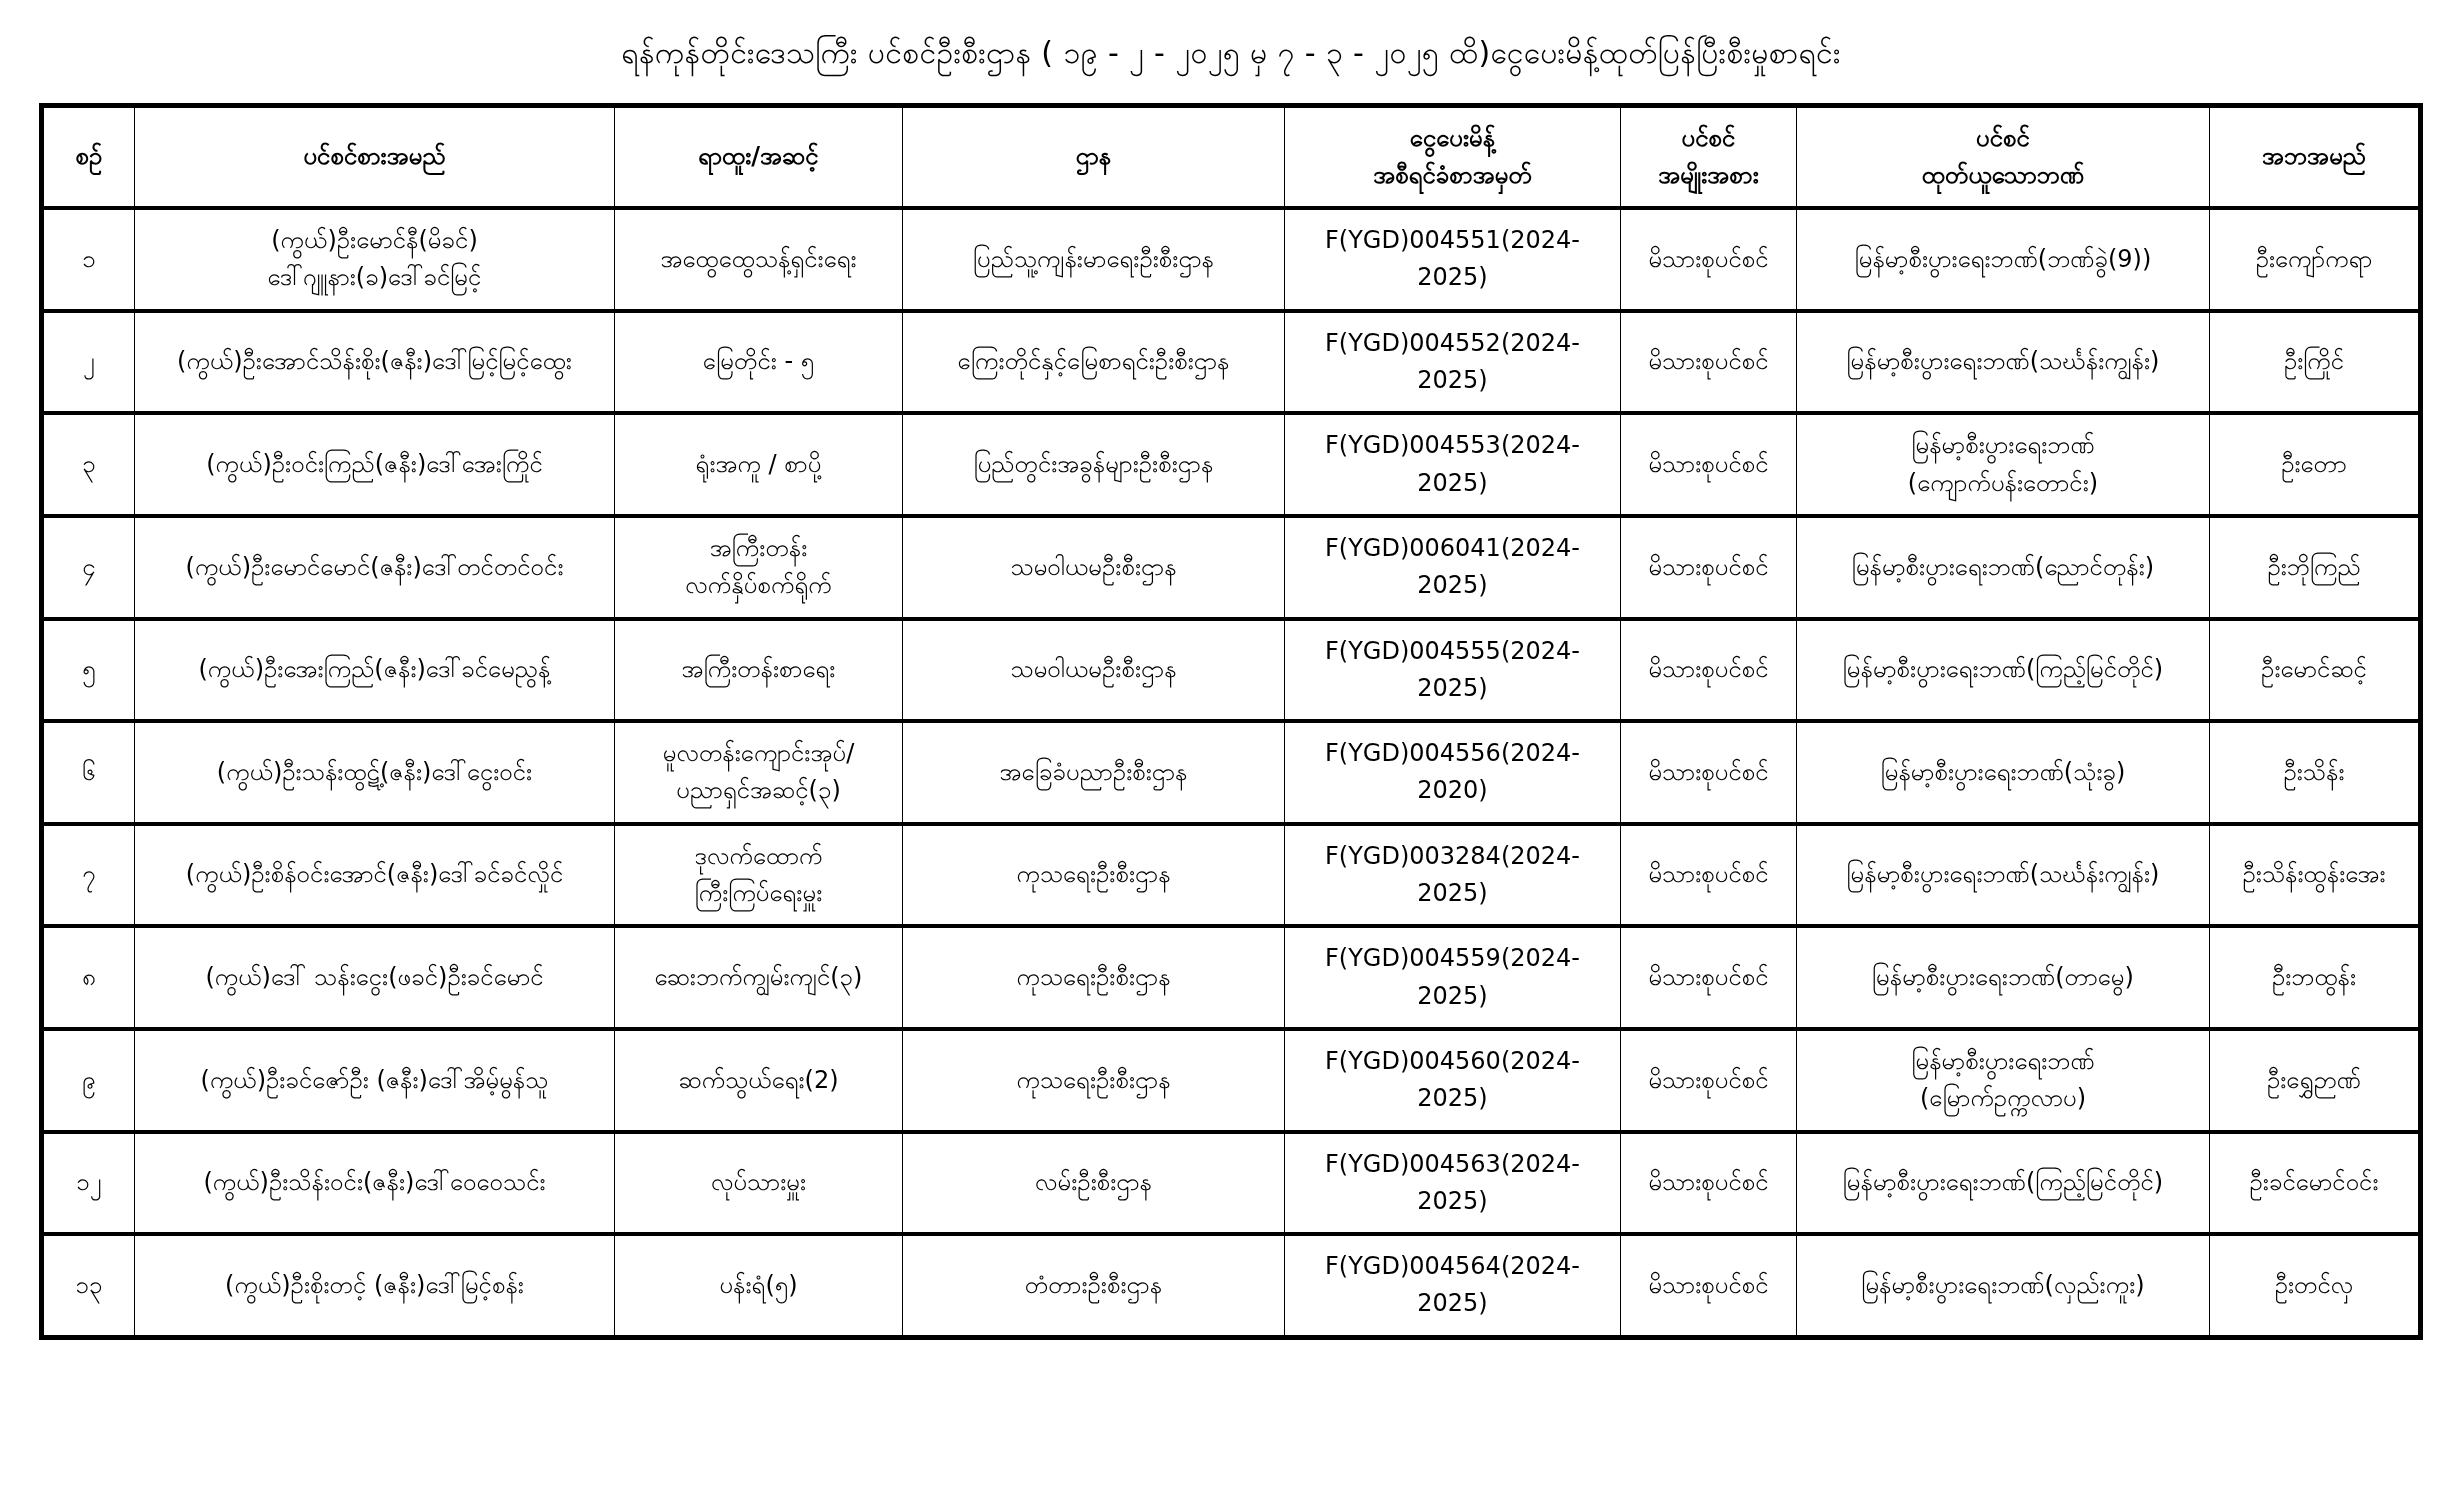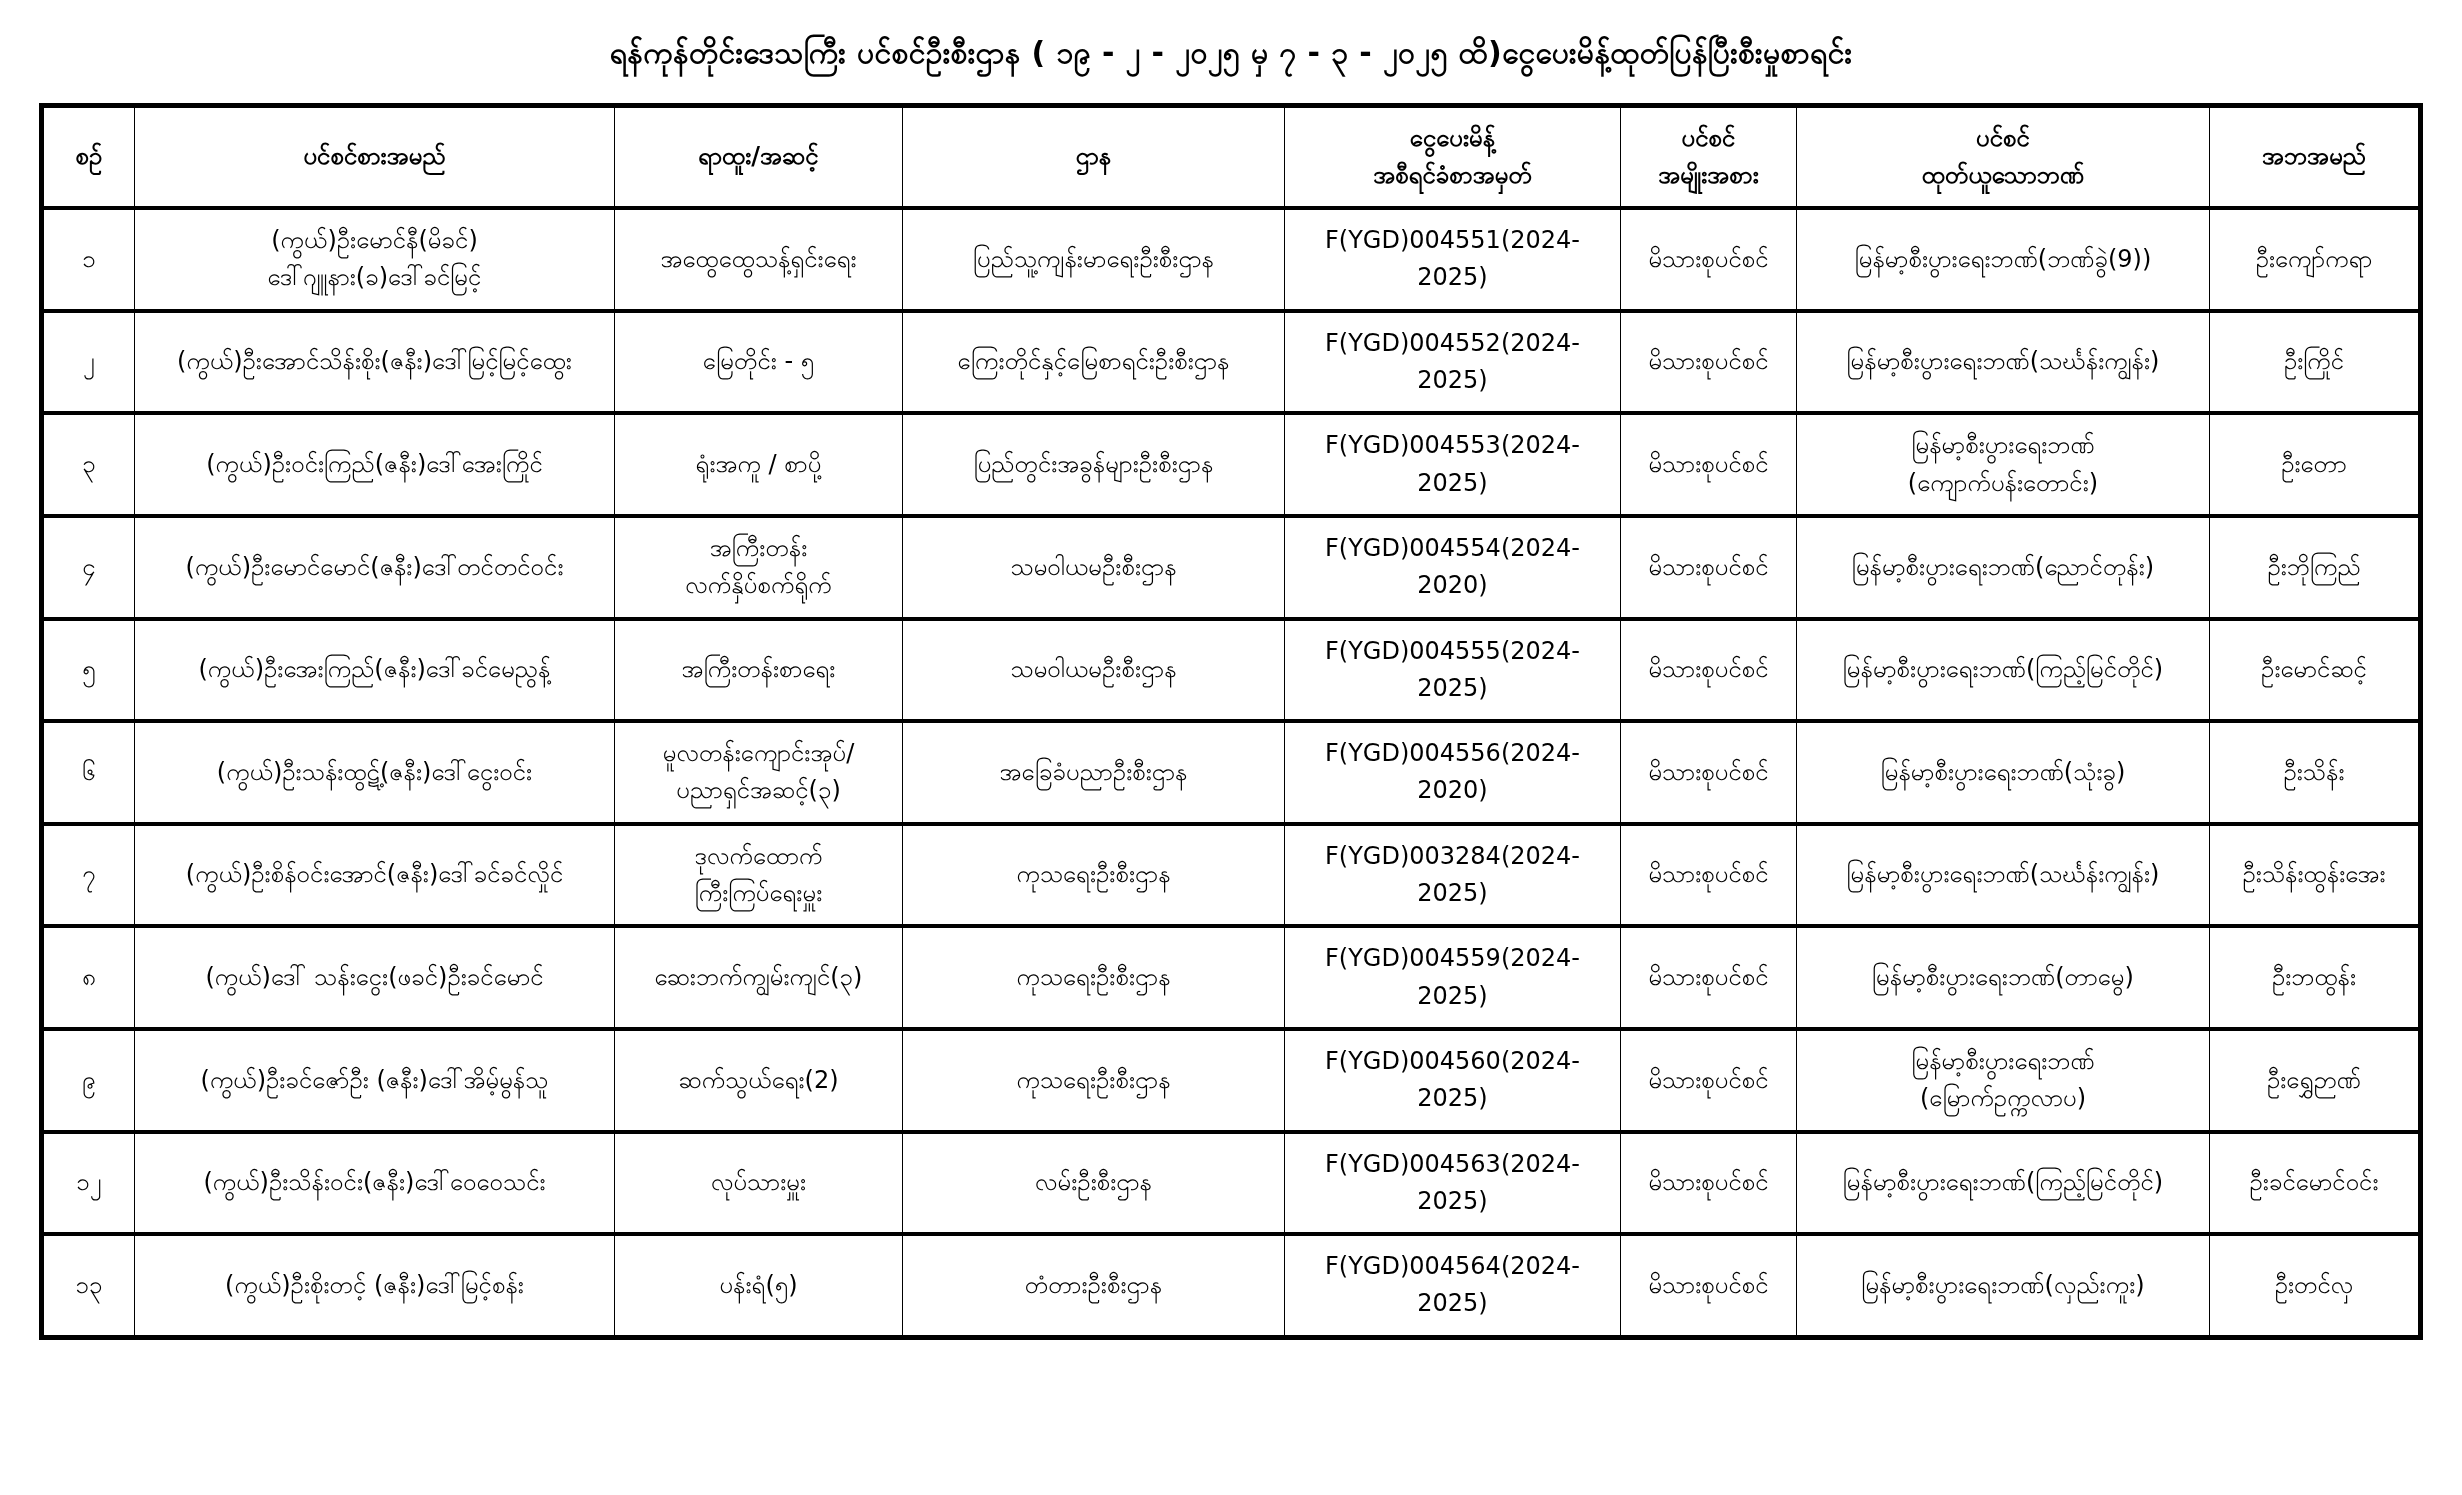--- a/index.html
+++ b/index.html
@@ -14,21 +14,21 @@
   .page {
     width: 2462px;
     height: 1495px;
     background: #ffffff;
     box-sizing: border-box;
     overflow: hidden;
   }
   .title {
     text-align: center;
     font-size: 30px;
-    font-weight: bold;
+    font-weight: normal;
     margin: 0;
     padding: 33px 0 24.6px 0;
     letter-spacing: 0.4px;
   }
   table.pension {
     border-collapse: collapse;
     table-layout: fixed;
     margin: 0 auto;
     width: 2380px;
     background: #ffffff;
@@ -116,21 +116,21 @@
           <td>F(YGD)004553(2024-2025)</td>
           <td>မိသားစုပင်စင်</td>
           <td>မြန်မာ့စီးပွားရေးဘဏ်<br>(ကျောက်ပန်းတောင်း)</td>
           <td>ဦးတော</td>
         </tr>
         <tr>
           <td>၄</td>
           <td>(ကွယ်)ဦးမောင်မောင်(ဇနီး)ဒေါ်တင်တင်ဝင်း</td>
           <td>အကြီးတန်း<br>လက်နှိပ်စက်ရိုက်</td>
           <td>သမဝါယမဦးစီးဌာန</td>
-          <td>F(YGD)004554(2024-2020)</td>
+          <td>F(YGD)006041(2024-2025)</td>
           <td>မိသားစုပင်စင်</td>
           <td>မြန်မာ့စီးပွားရေးဘဏ်(ညောင်တုန်း)</td>
           <td>ဦးဘိုကြည်</td>
         </tr>
         <tr>
           <td>၅</td>
           <td>(ကွယ်)ဦးအေးကြည်(ဇနီး)ဒေါ်ခင်မေညွန့်</td>
           <td>အကြီးတန်းစာရေး</td>
           <td>သမဝါယမဦးစီးဌာန</td>
           <td>F(YGD)004555(2024-2025)</td>

